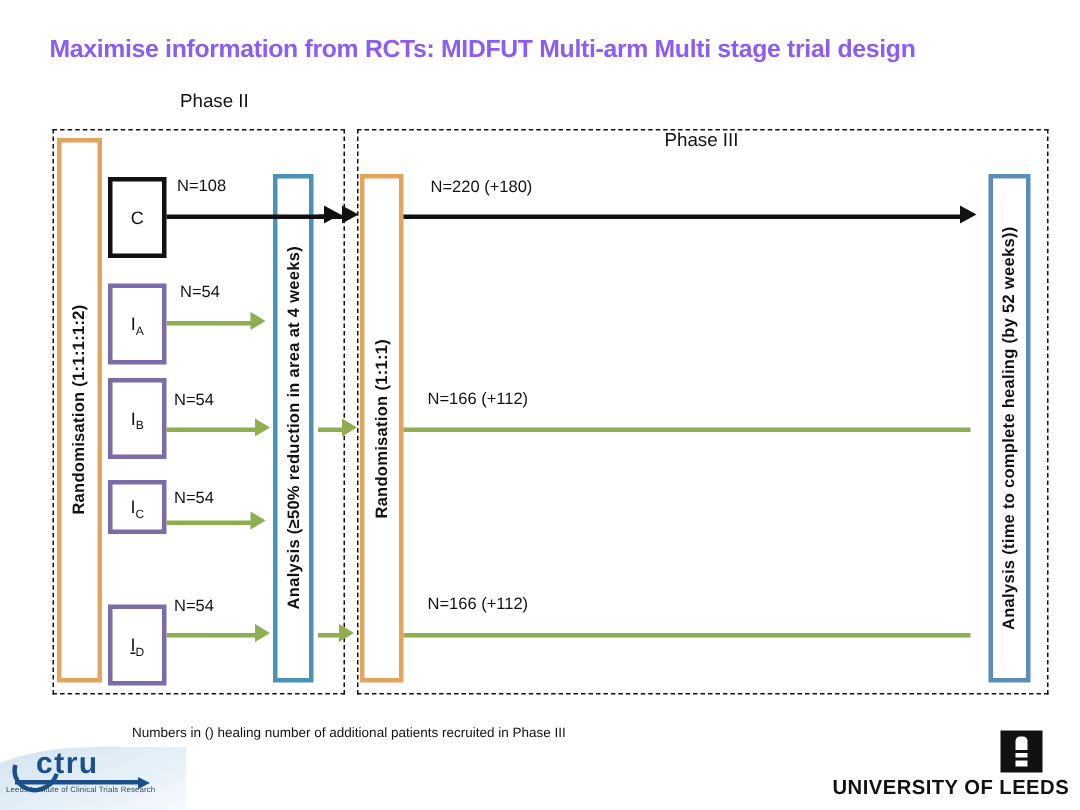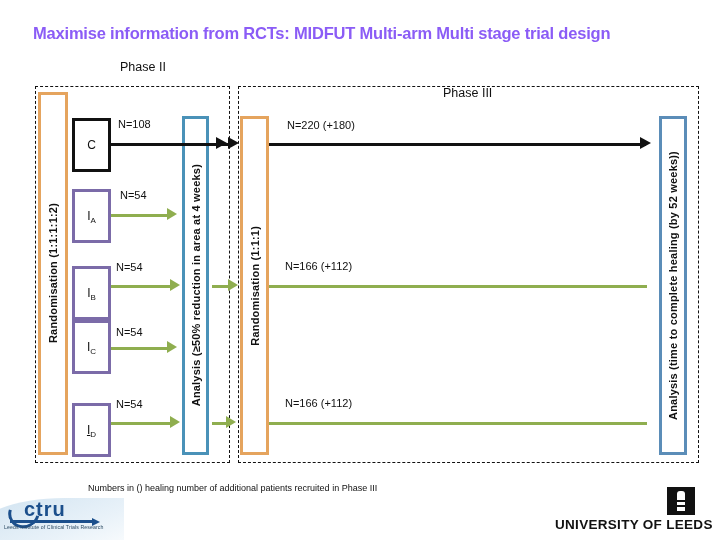--- a/index.html
+++ b/index.html
@@ -49,22 +49,22 @@
   
   .arm{
     position:absolute;width:39px;background:#fff;box-sizing:border-box;
     display:flex;align-items:center;justify-content:center;
     font-size:12px;color:#111;
   }
   .arm .lbl{font-weight:normal;}
   .arm .lbl sub{font-size:8px;vertical-align:baseline;position:relative;top:3px;}
   #arm-c {left:72px;top:118px;height:54px;border:3.5px solid #111;}
   #arm-ia{left:72px;top:189px;height:54px;border:3.5px solid #7B6BA8;}
-  #arm-ib{left:72px;top:266px;height:54px;border:3.5px solid #7B6BA8;}
-  #arm-ic{left:72px;top:320px;height:54px;border:3.5px solid #7B6BA8;}
+  #arm-ib{left:72px;top:252px;height:54px;border:3.5px solid #7B6BA8;}
+  #arm-ic{left:72px;top:320px;height:36px;border:3.5px solid #7B6BA8;}
   #arm-id{left:72px;top:403px;height:54px;border:3.5px solid #7B6BA8;text-decoration:underline;}
 
   
   .hline{position:absolute;height:3px;}
   .hline.black{background:#111;}
   .hline.green{background:#8FAE4F;}
   .arrowhead{position:absolute;width:0;height:0;
     border-top:6.5px solid transparent;border-bottom:6.5px solid transparent;}
   .arrowhead.black{border-left:11px solid #111;}
   .arrowhead.green{border-left:10px solid #8FAE4F;}

